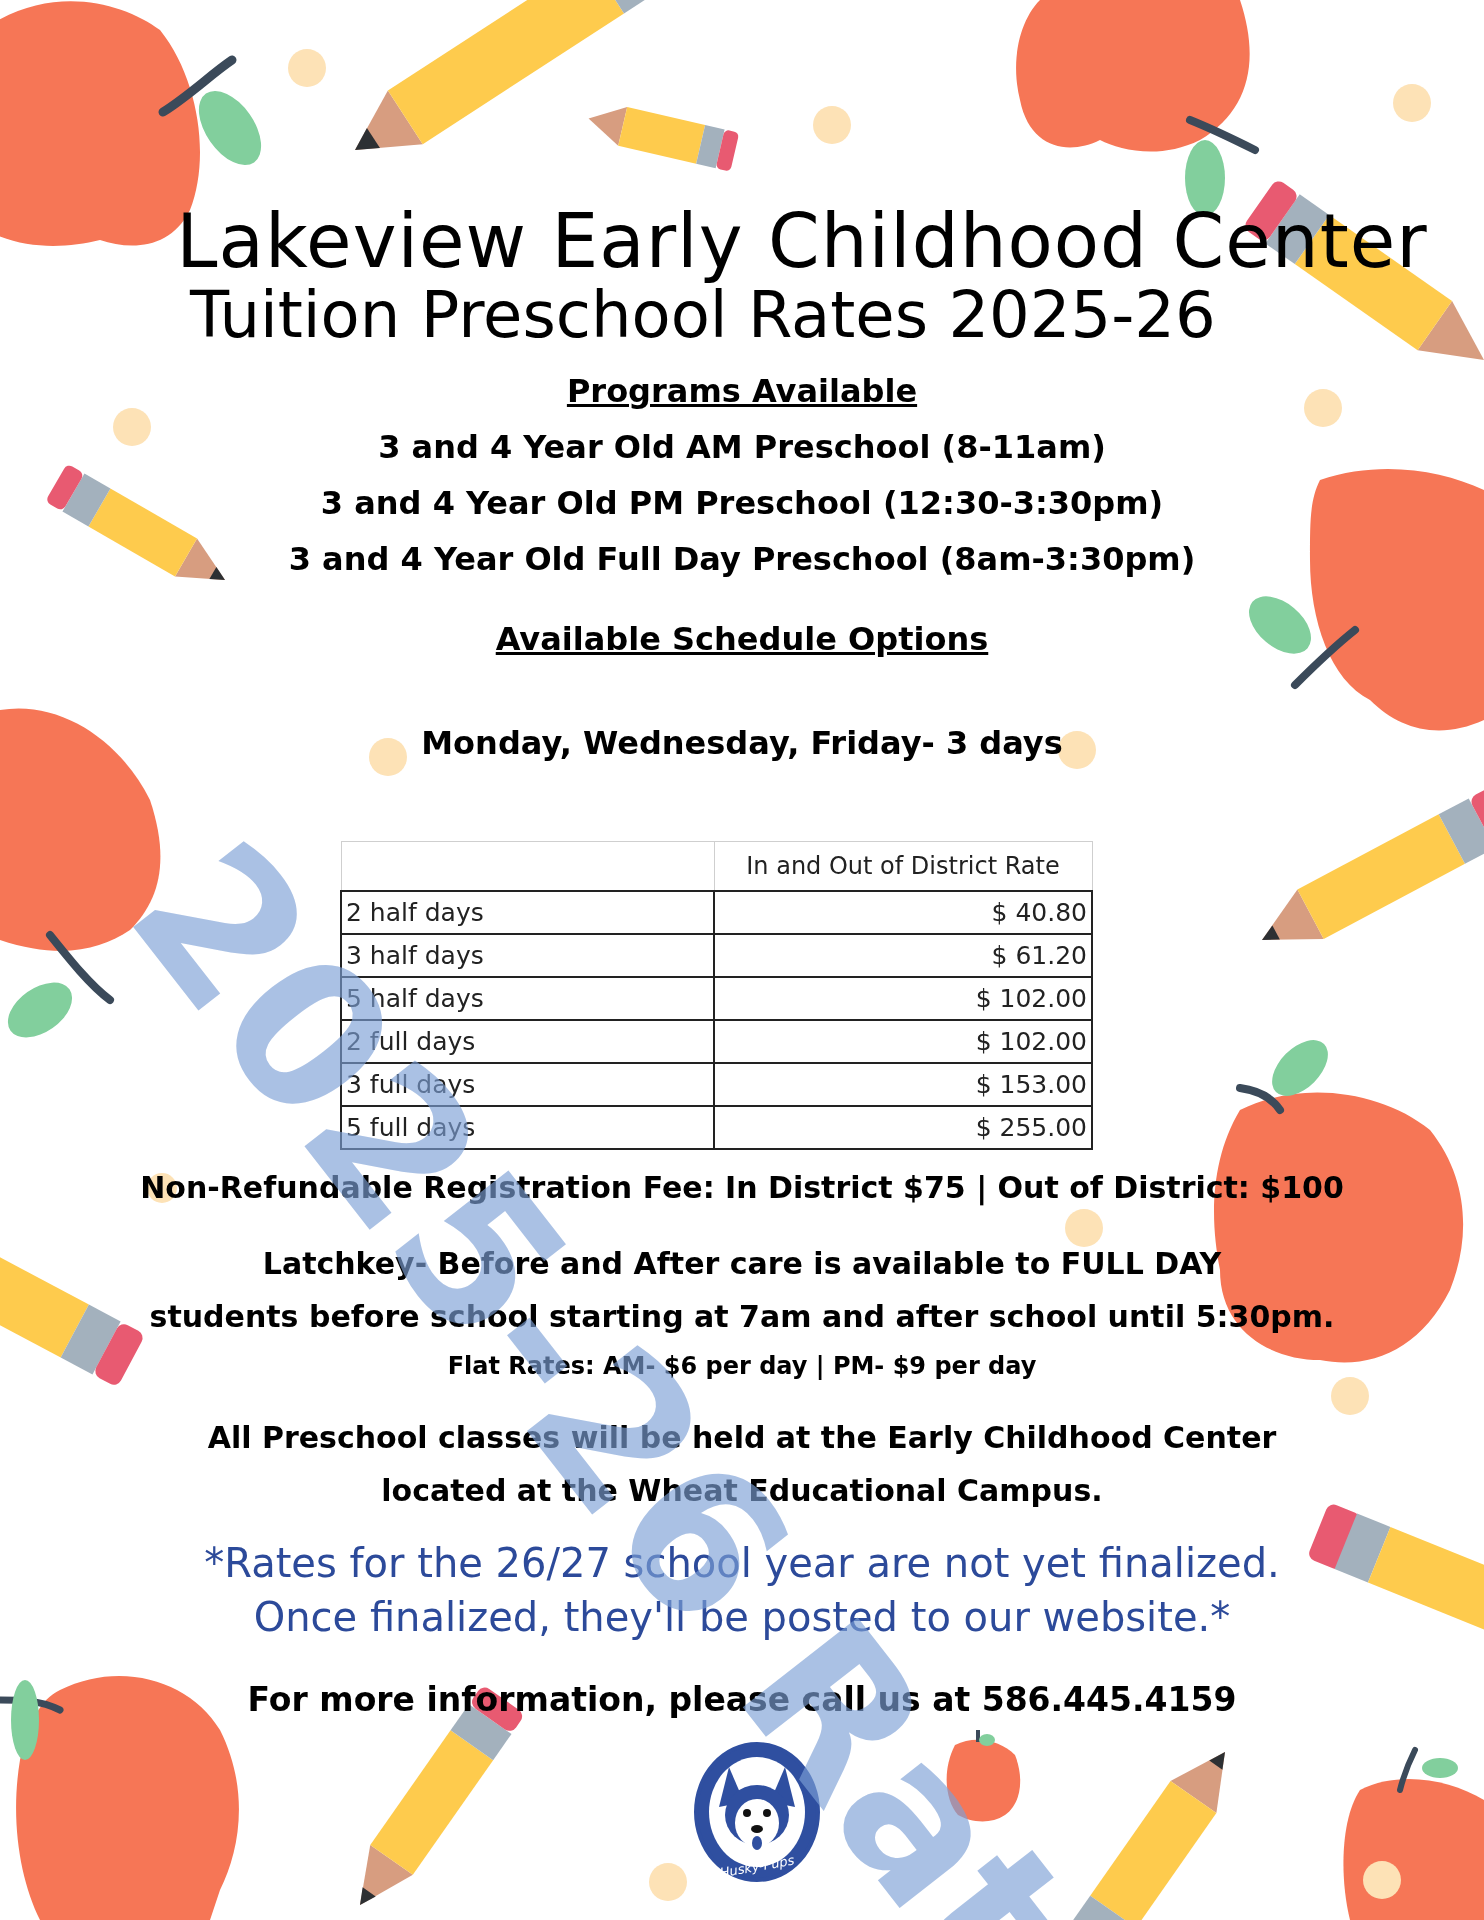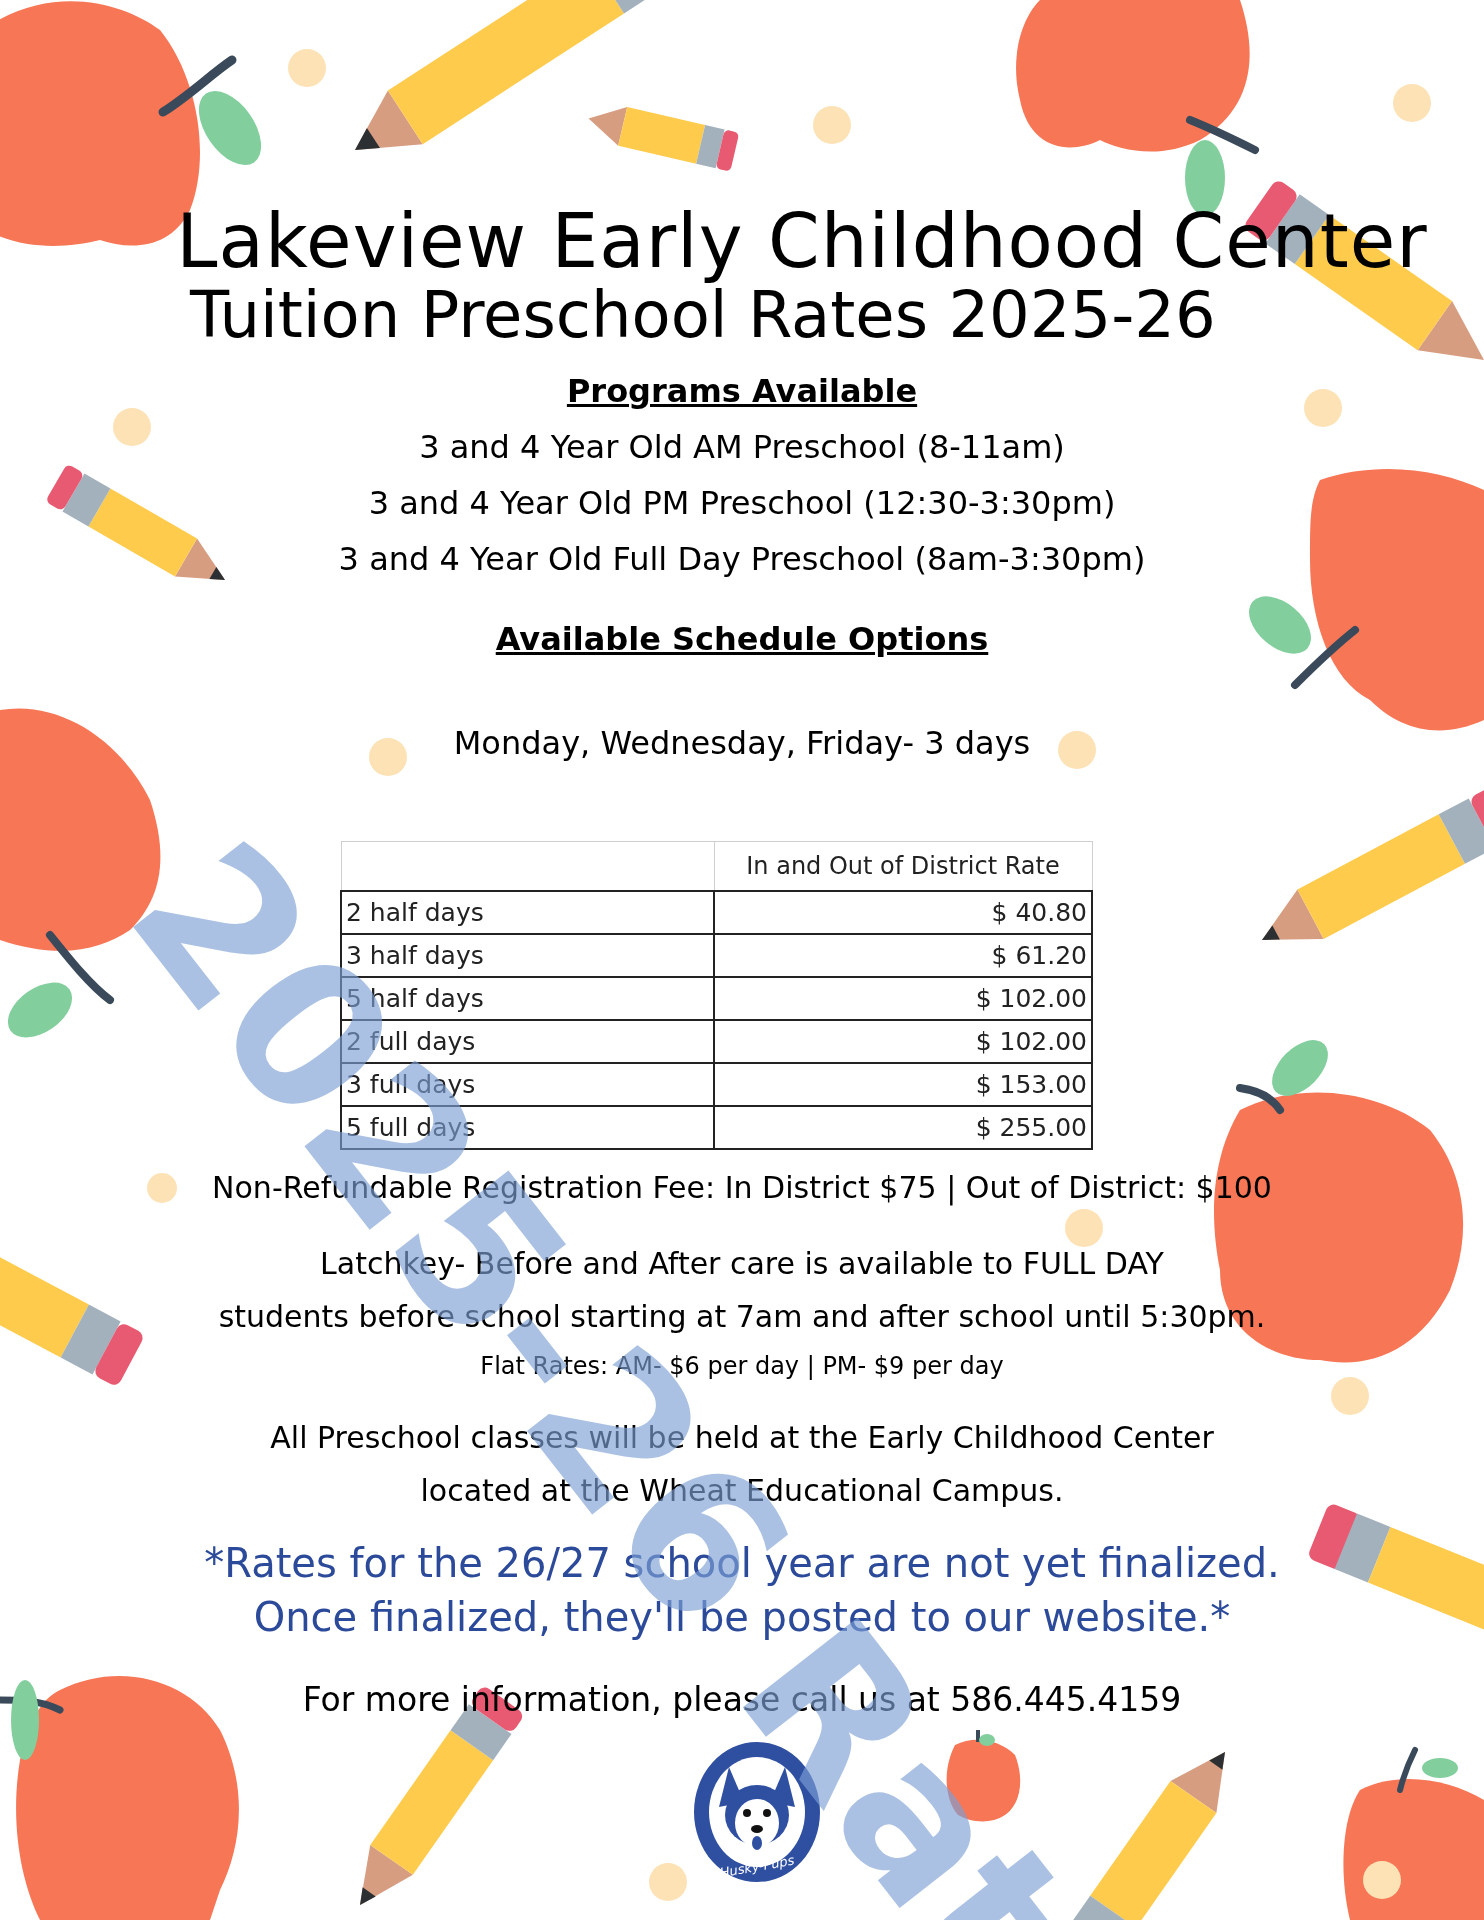--- a/index.html
+++ b/index.html
@@ -4,21 +4,21 @@
 <style>
   html, body { margin: 0; padding: 0; }
   body { width: 1484px; height: 1920px; background: #ffffff; position: relative; overflow: hidden;
          font-family: "DejaVu Sans", sans-serif; color: #000; }
   .deco { position: absolute; }
   .content { position: absolute; left: 0; top: 0; width: 1484px; height: 1920px; }
   .center-line { position: absolute; left: 0; width: 1484px; text-align: center; white-space: nowrap; }
   .title1 { top: 198px; font-size: 74px; letter-spacing: 1px; padding-left: 120px; box-sizing: border-box; }
   .title2 { top: 278px; font-size: 64px; left: 190px; width: auto; text-align: left; }
   .heading { font-size: 32px; font-weight: bold; text-decoration: underline; text-decoration-thickness: 3px; }
-  .line { font-size: 32px; font-weight: normal; }
+  .line { font-size: 32px; font-weight: bold; }
   .table-wrap { position: absolute; left: 340px; top: 841px; width: 753px; }
   table { border-collapse: collapse; width: 100%; font-size: 25px; }
   th { font-weight: normal; height: 46px; border: 1px solid #cfcfcf; text-align: center; font-size: 24px; color: #222; }
   td { border: 2px solid #222; height: 41px; padding: 0 4px; color: #222; }
   td.label { width: 363px; text-align: left; }
   td.value { text-align: right; }
   .note { color: #2c4a9a; font-size: 40px; }
   .watermark { position: absolute; left: 270px; top: 800px; transform: rotate(52deg); transform-origin: left top;
                font-size: 200px; font-weight: bold; color: rgba(125,160,214,0.65); white-space: nowrap;
                font-family: "DejaVu Sans", sans-serif; pointer-events: none; }

